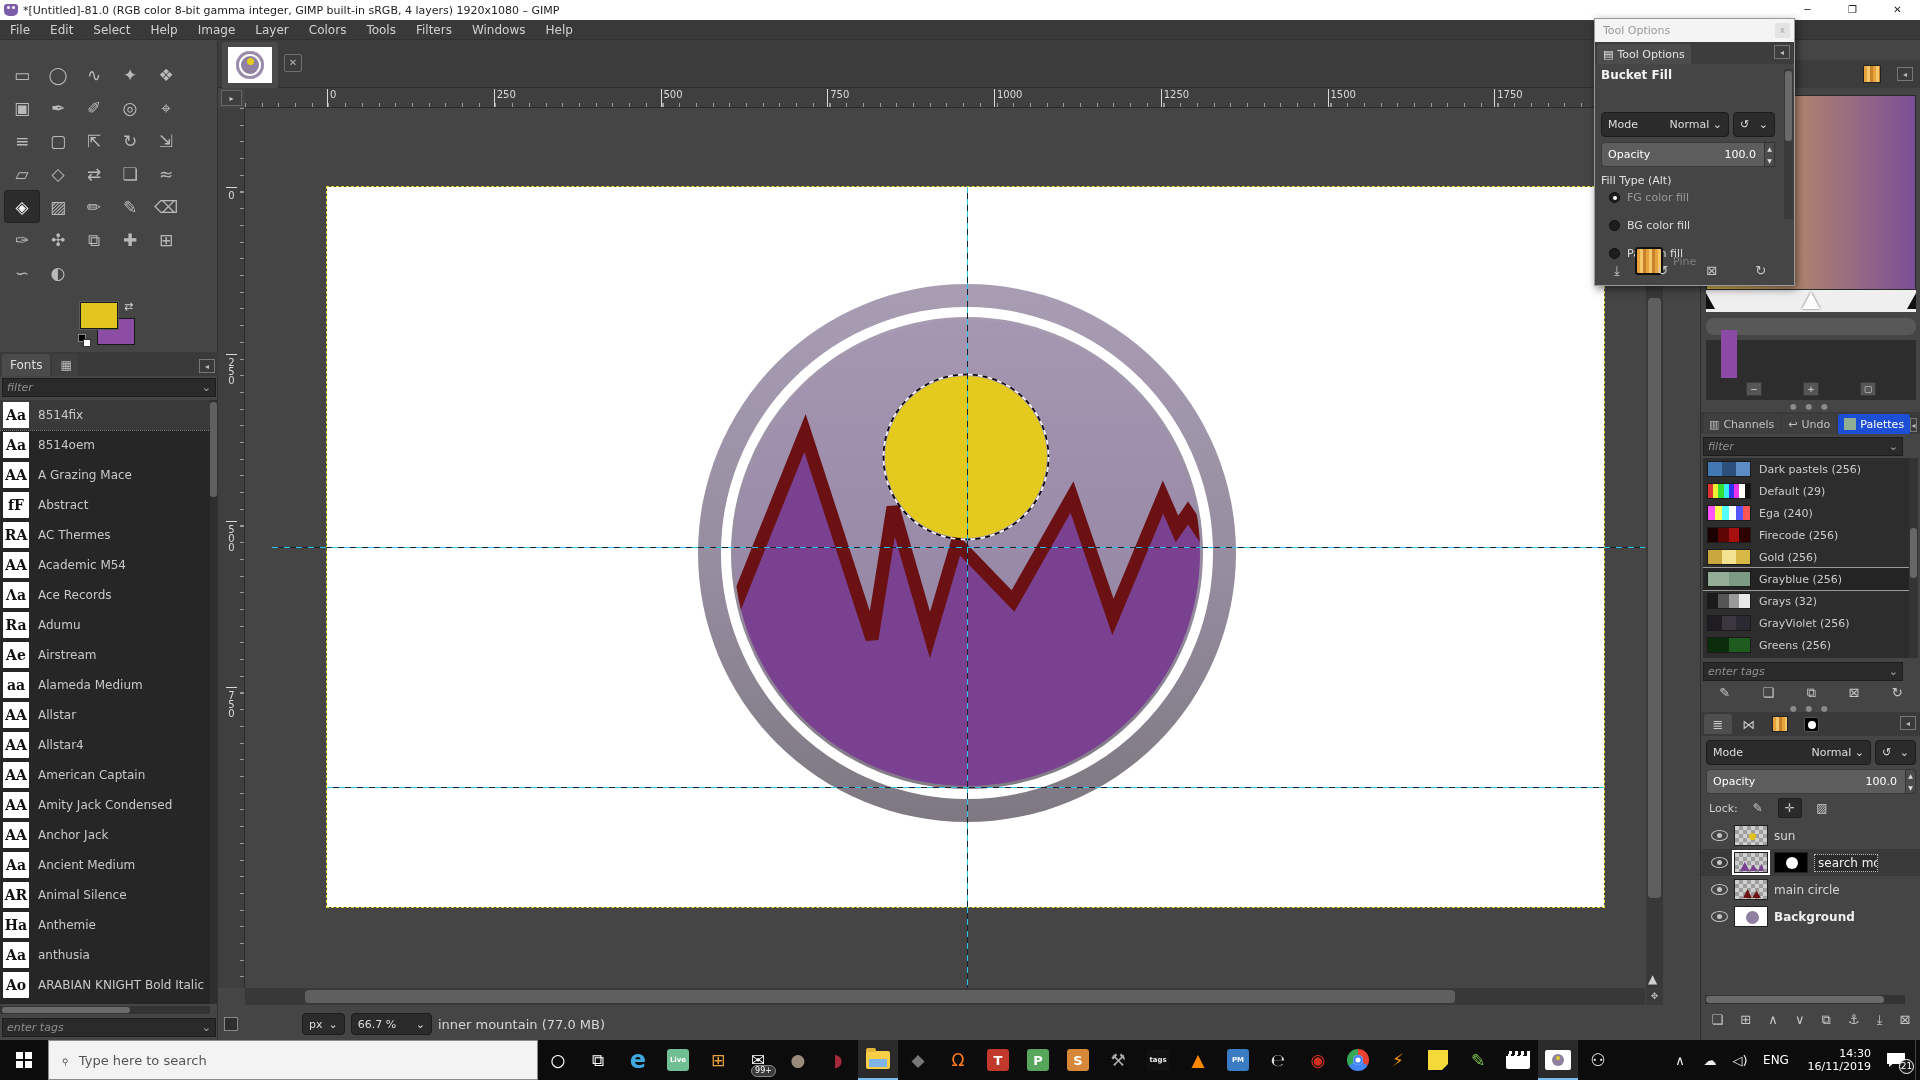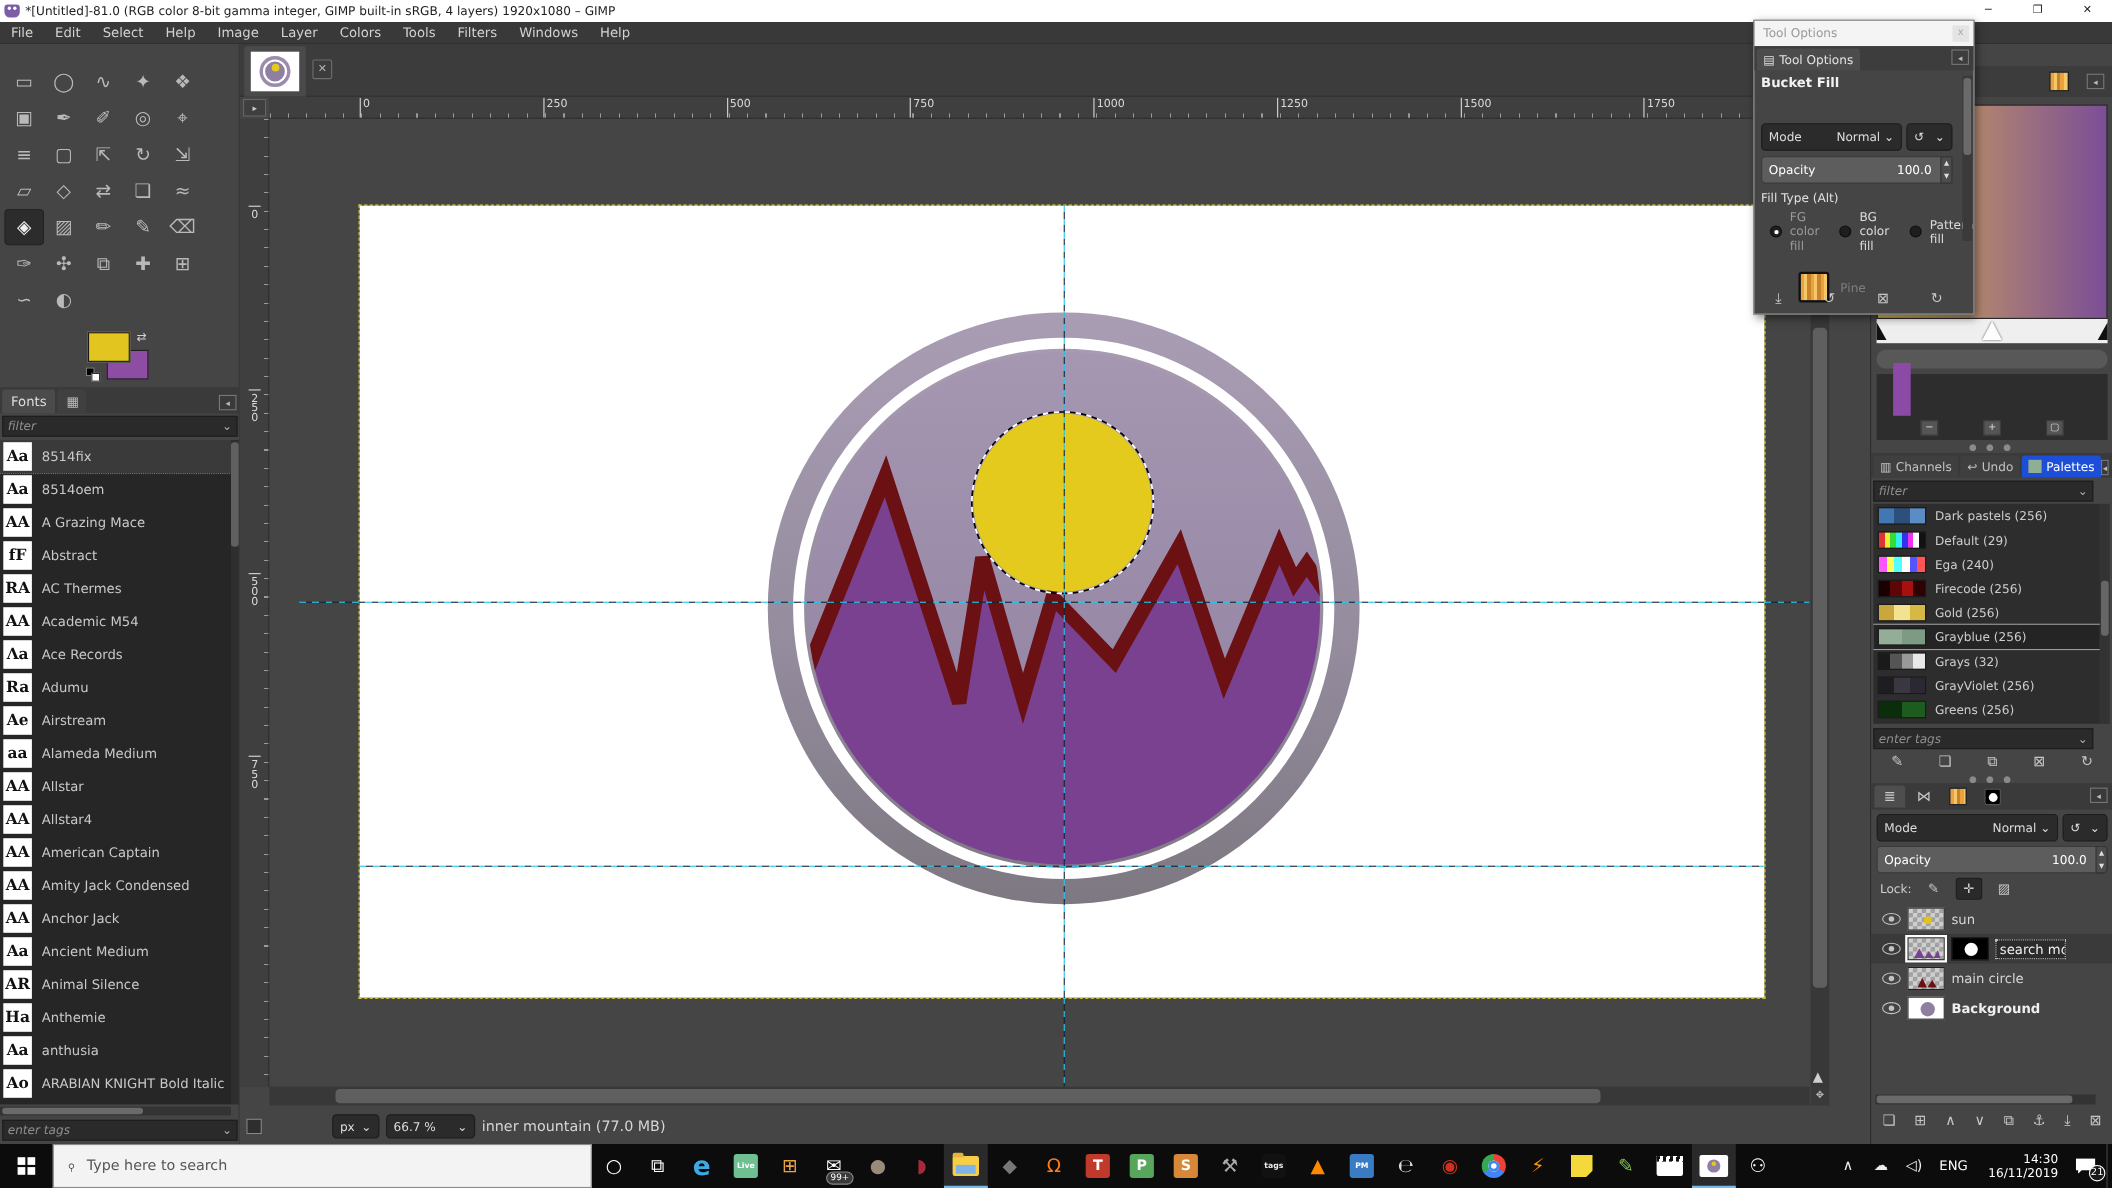--- a/index.html
+++ b/index.html
@@ -186,21 +186,21 @@
   #to-tab { height:20px; background:#4c4c4c; display:flex; align-items:center; gap:4px; padding:0 6px; font-size:11px; color:#e2e2e2;
     margin:2px 0 0 2px; border-radius:3px 3px 0 0;}
   #to-tabs .dock-menu-btn { margin-right:4px; }
   #to-toolname { font-weight:bold; color:#f2f2f2; font-size:12px; padding:4px 6px 2px; }
   #to-mode { left:6px; top:93px; width:128px; justify-content:space-between; }
   #to-mode-reset { left:138px; top:93px; width:42px; justify-content:space-between; }
   #to-opacity { left:6px; top:123px; width:174px; background:#5d5d5d; border-color:#3a3a3a; color:#fff; justify-content:space-between; }
   #to-opacity .spin { position:absolute; right:-1px; top:-1px; width:11px; height:25px; background:#4c4c4c; border:1px solid #333;
     font-size:6px; color:#ddd; display:flex; flex-direction:column; align-items:center; justify-content:space-around; }
   #to-filltype { position:absolute; left:6px; top:155px; font-size:11px; color:#e0e0e0; }
-  #to-radios { position:absolute; left:14px; top:172px; display:flex; gap:5px; }
+  #to-radios { position:absolute; left:14px; top:172px; display:flex; flex-direction:column; gap:15px; }
   .radio-row { display:flex; align-items:center; gap:7px; font-size:11px; color:#dcdcdc; }
   .radio-row.dim { color:#9a9a9a; }
   .radio { width:11px; height:11px; border-radius:50%; background:#1e1e1e; border:1px solid #0e0e0e; position:relative; flex:none;}
   .radio.sel::after { content:''; position:absolute; left:2.5px; top:2.5px; width:4px; height:4px; background:#fff; border-radius:50%; }
   #to-pattern { position:absolute; left:40px; top:228px; width:28px; height:28px; border:2px solid #111; border-radius:3px;
     background:repeating-linear-gradient(90deg,#e8a33d 0 3px,#f6c76a 3px 6px,#c8832a 6px 9px); }
   #to-pattern-name { position:absolute; left:78px; top:236px; color:#7e7e7e; font-size:11px; }
   #to-actions { bottom:4px; left:0; width:190px; }
   #to-vscroll { position:absolute; right:1px; top:50px; width:9px; height:150px; background:#3a3a3a; }
   #to-vscroll .thumb { position:absolute; left:1px; top:2px; width:7px; height:70px; background:#6a6a6a; border-radius:3px;}

